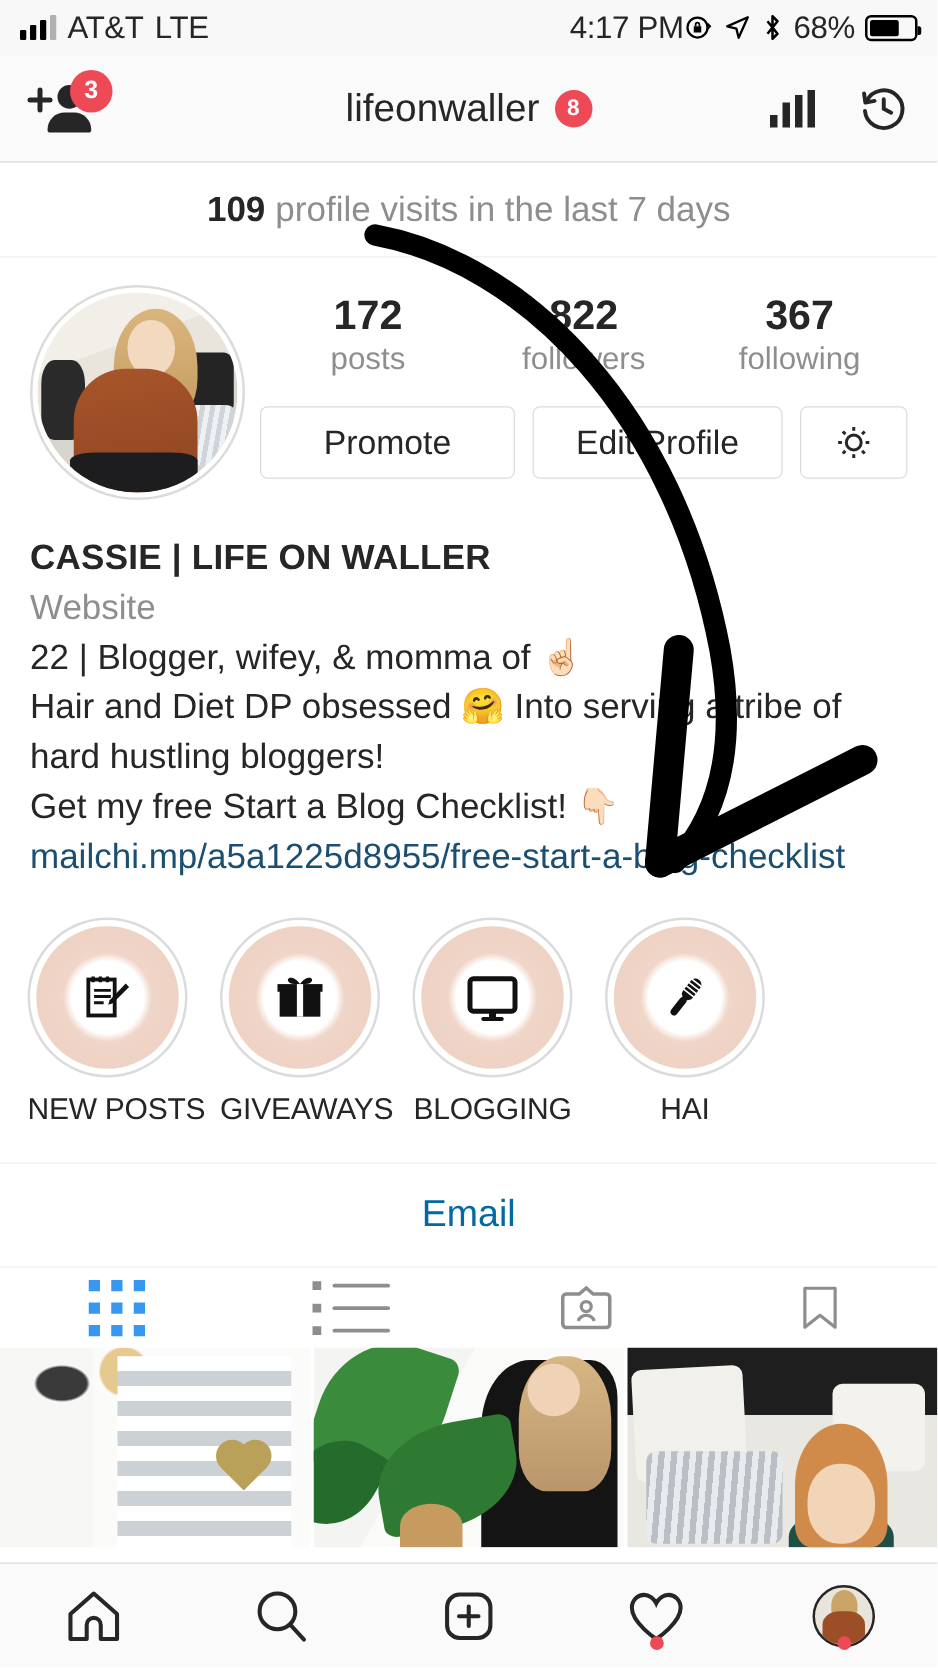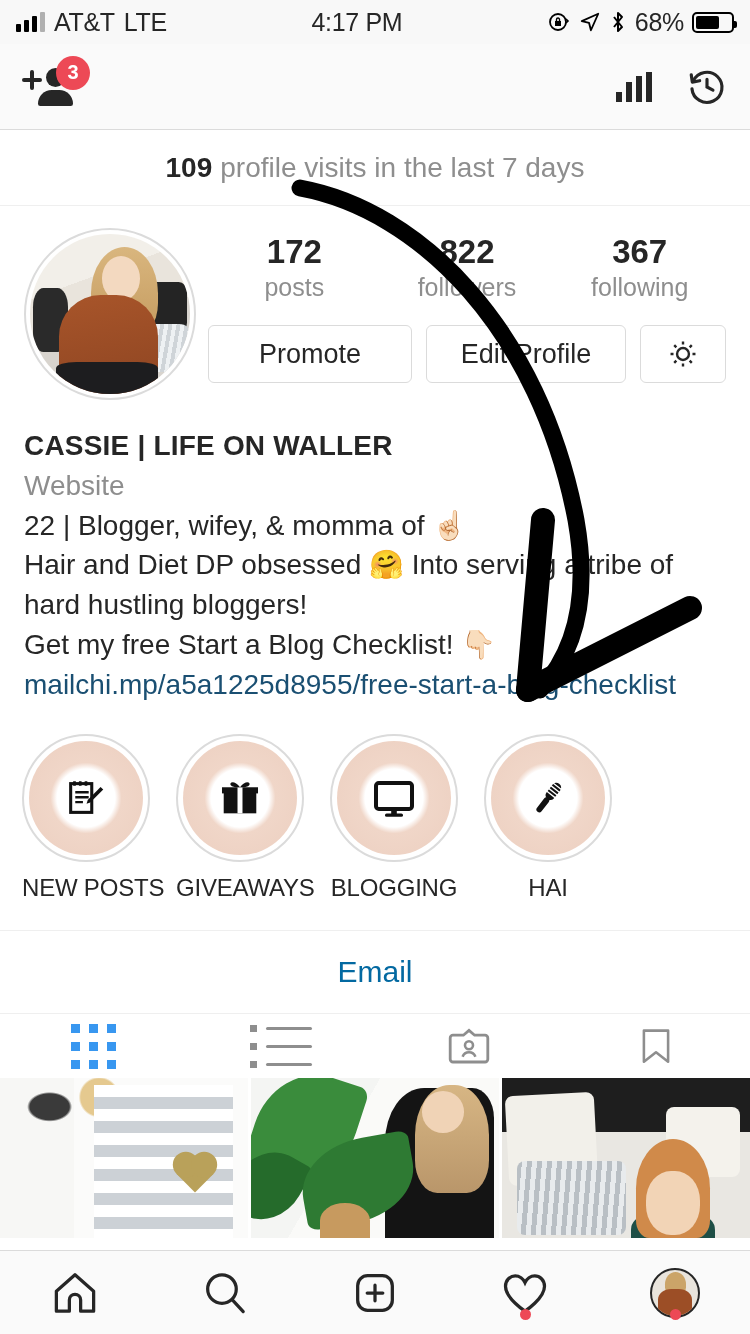--- a/index.html
+++ b/index.html
@@ -15,21 +15,21 @@
   
   .statusbar{
     height:44px; width:100%;
     background:#f8f8f8;
     display:flex; align-items:center;
     padding:4px 16px;
     font-size:25px; font-weight:500;
     letter-spacing:-0.3px;
   }
   .sb-left{ display:flex; align-items:center; gap:9px; flex:0 0 auto;}
-  .sb-center{ flex:1; text-align:center; font-weight:500;}
+  .sb-center{ flex:1; text-align:right; font-weight:500;}
   .sb-right{ display:flex; align-items:center; gap:8px; flex:0 0 auto;}
   .sig{ display:flex; align-items:flex-end; gap:3px; height:20px;}
   .sig i{ width:5px; background:#000; display:block; border-radius:1px;}
   .sig i:nth-child(1){height:8px}
   .sig i:nth-child(2){height:12px}
   .sig i:nth-child(3){height:16px}
   .sig i:nth-child(4){height:20px; background:#b0b0b0;}
   .batt{
     width:42px;height:21px;border:2px solid #000;border-radius:5px;
     position:relative; display:flex; align-items:center; padding:2px;
@@ -343,20 +343,24 @@
 </div>
 
 <div class="navbar">
   <div class="nav-left">
     <span class="addperson">
       <span class="ap-plus"></span>
         <span class="ap-head"></span>
         <span class="ap-body"></span>
       <span class="badge nav-badge-abs">3</span>
     </span>
+  </div>
+  <div class="nav-title">
+    <span>lifeonwaller</span>
+    <span class="badge badge-sm">8</span>
   </div>
   <div class="nav-right">
     <span class="bars">
         <i></i>
         <i></i>
         <i></i>
         <i></i>
       </span>
     <svg width="42" height="42" viewBox="0 0 24 24">
       <path d="M4.2 8.5 A8.6 8.6 0 1 1 3.4 13" fill="none" stroke="#262626" stroke-width="1.8" stroke-linecap="round"></path>

